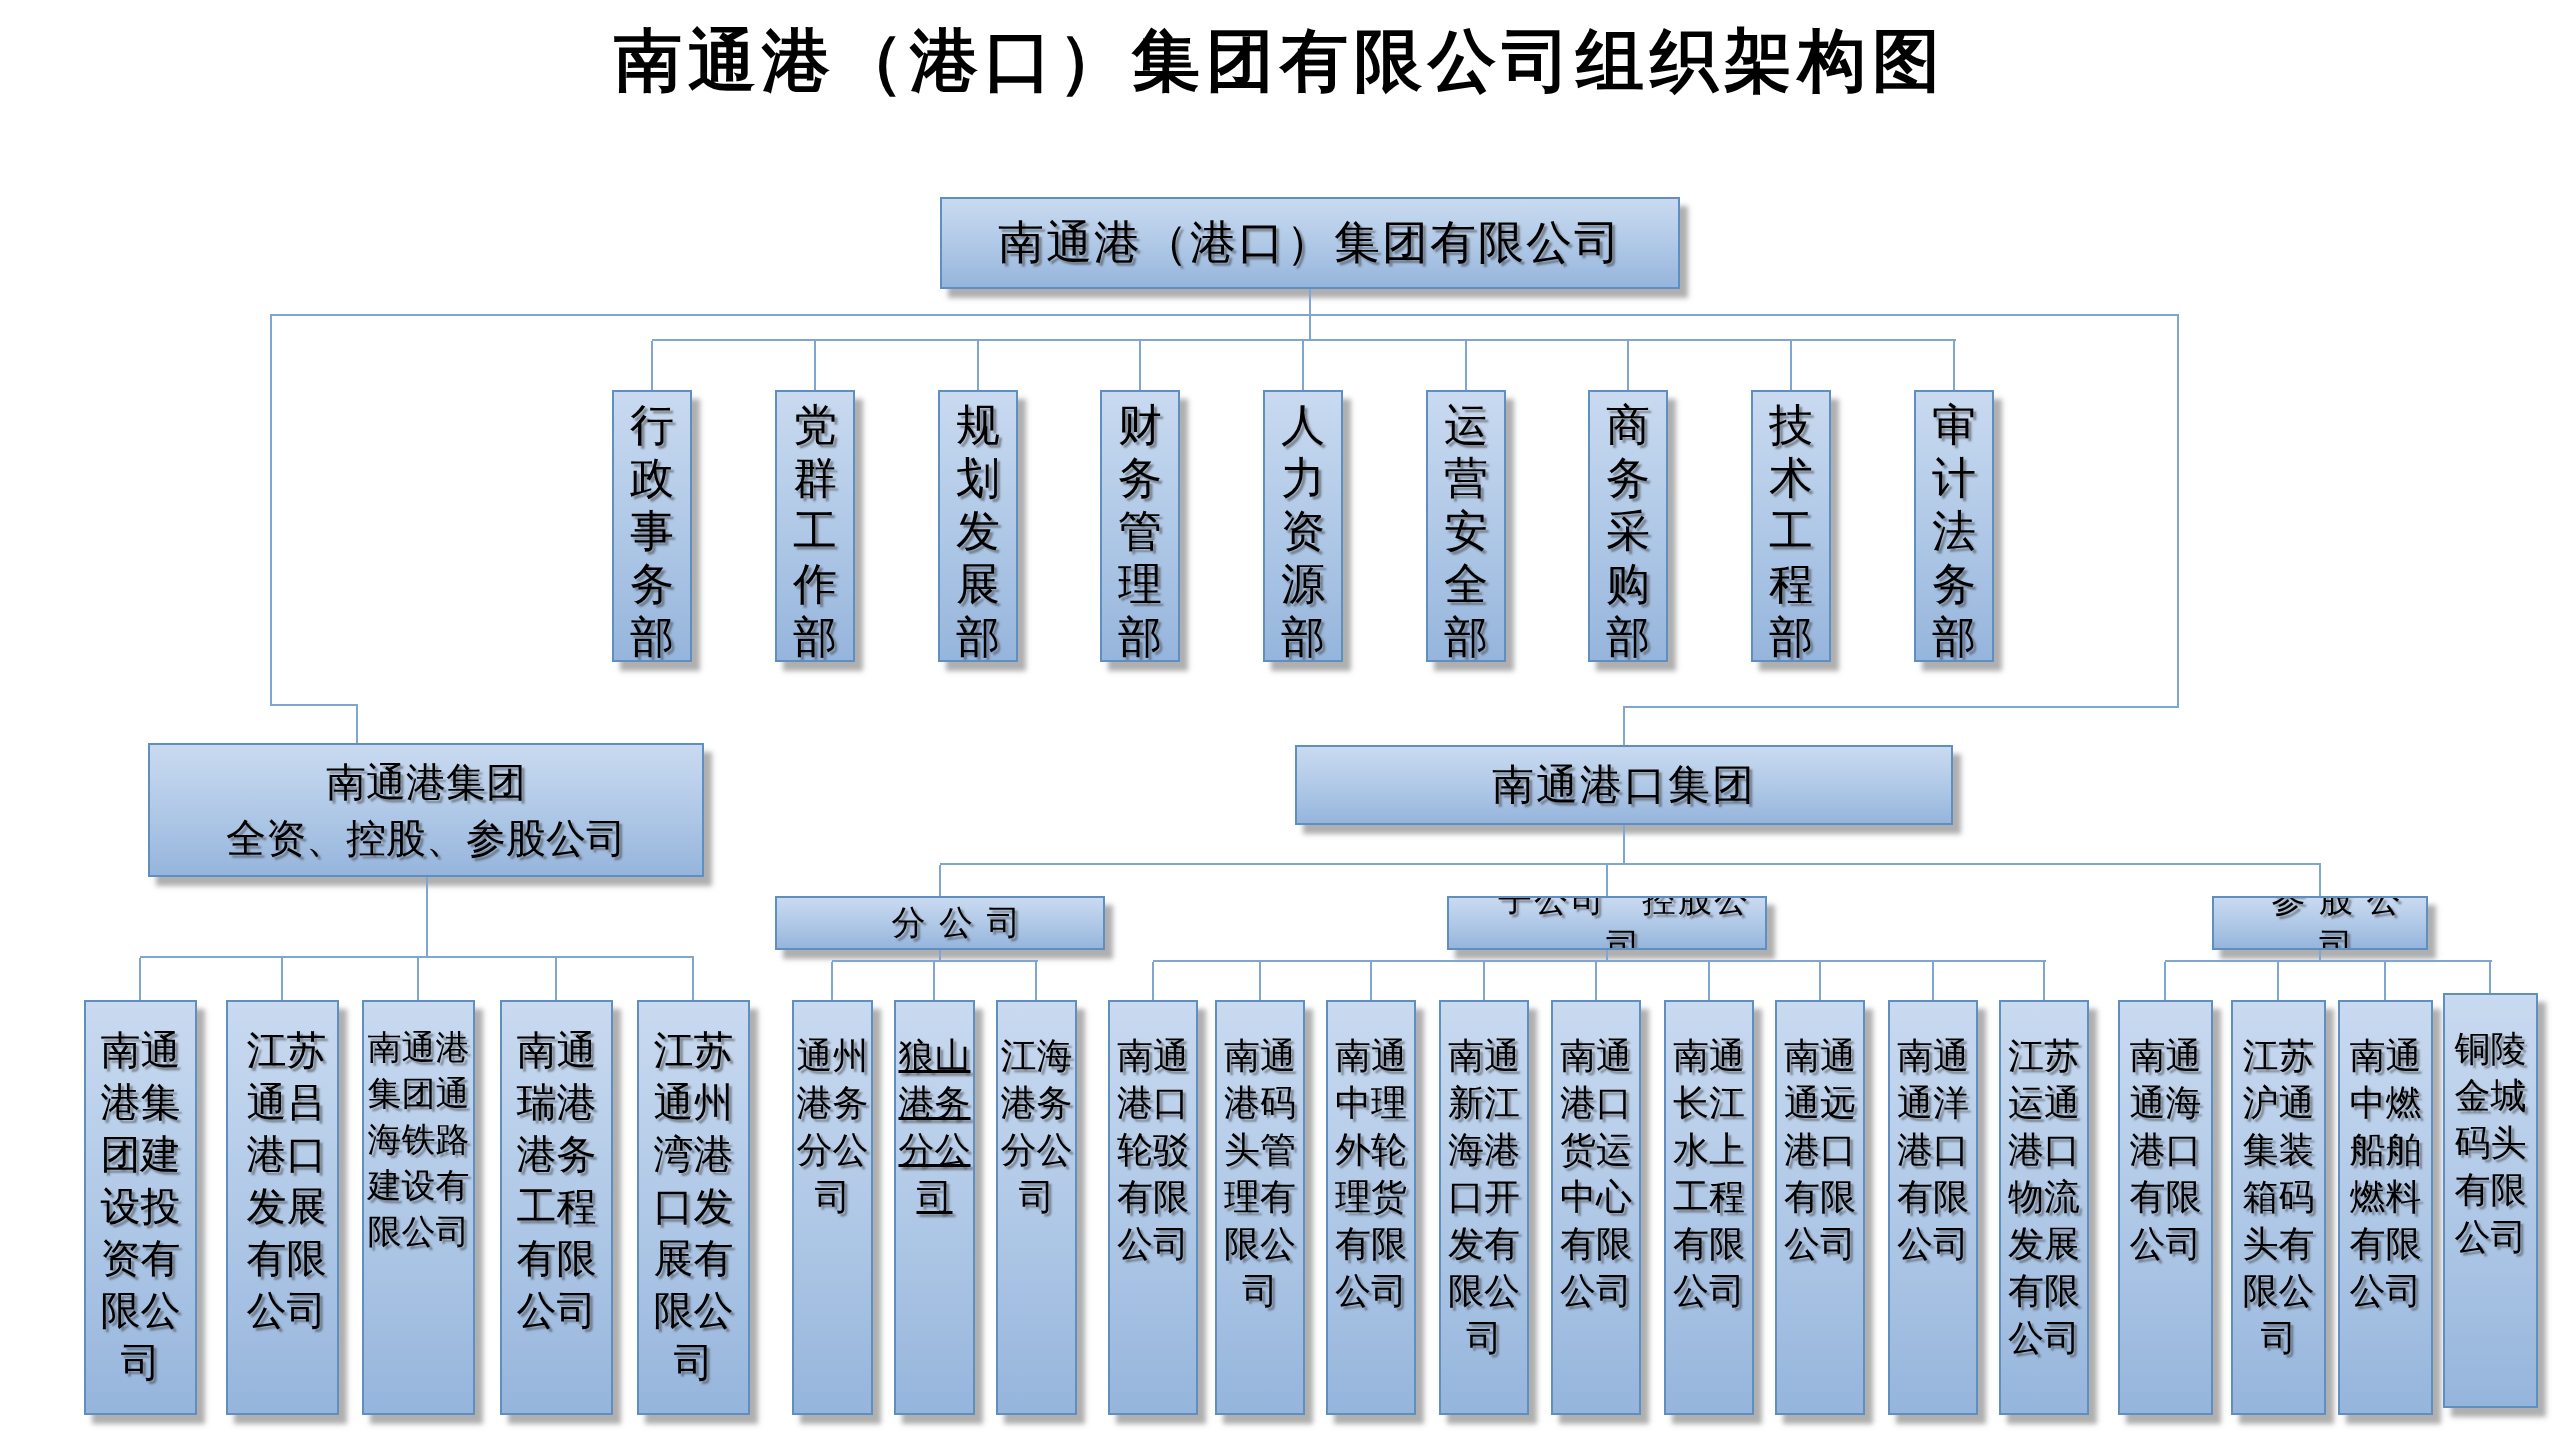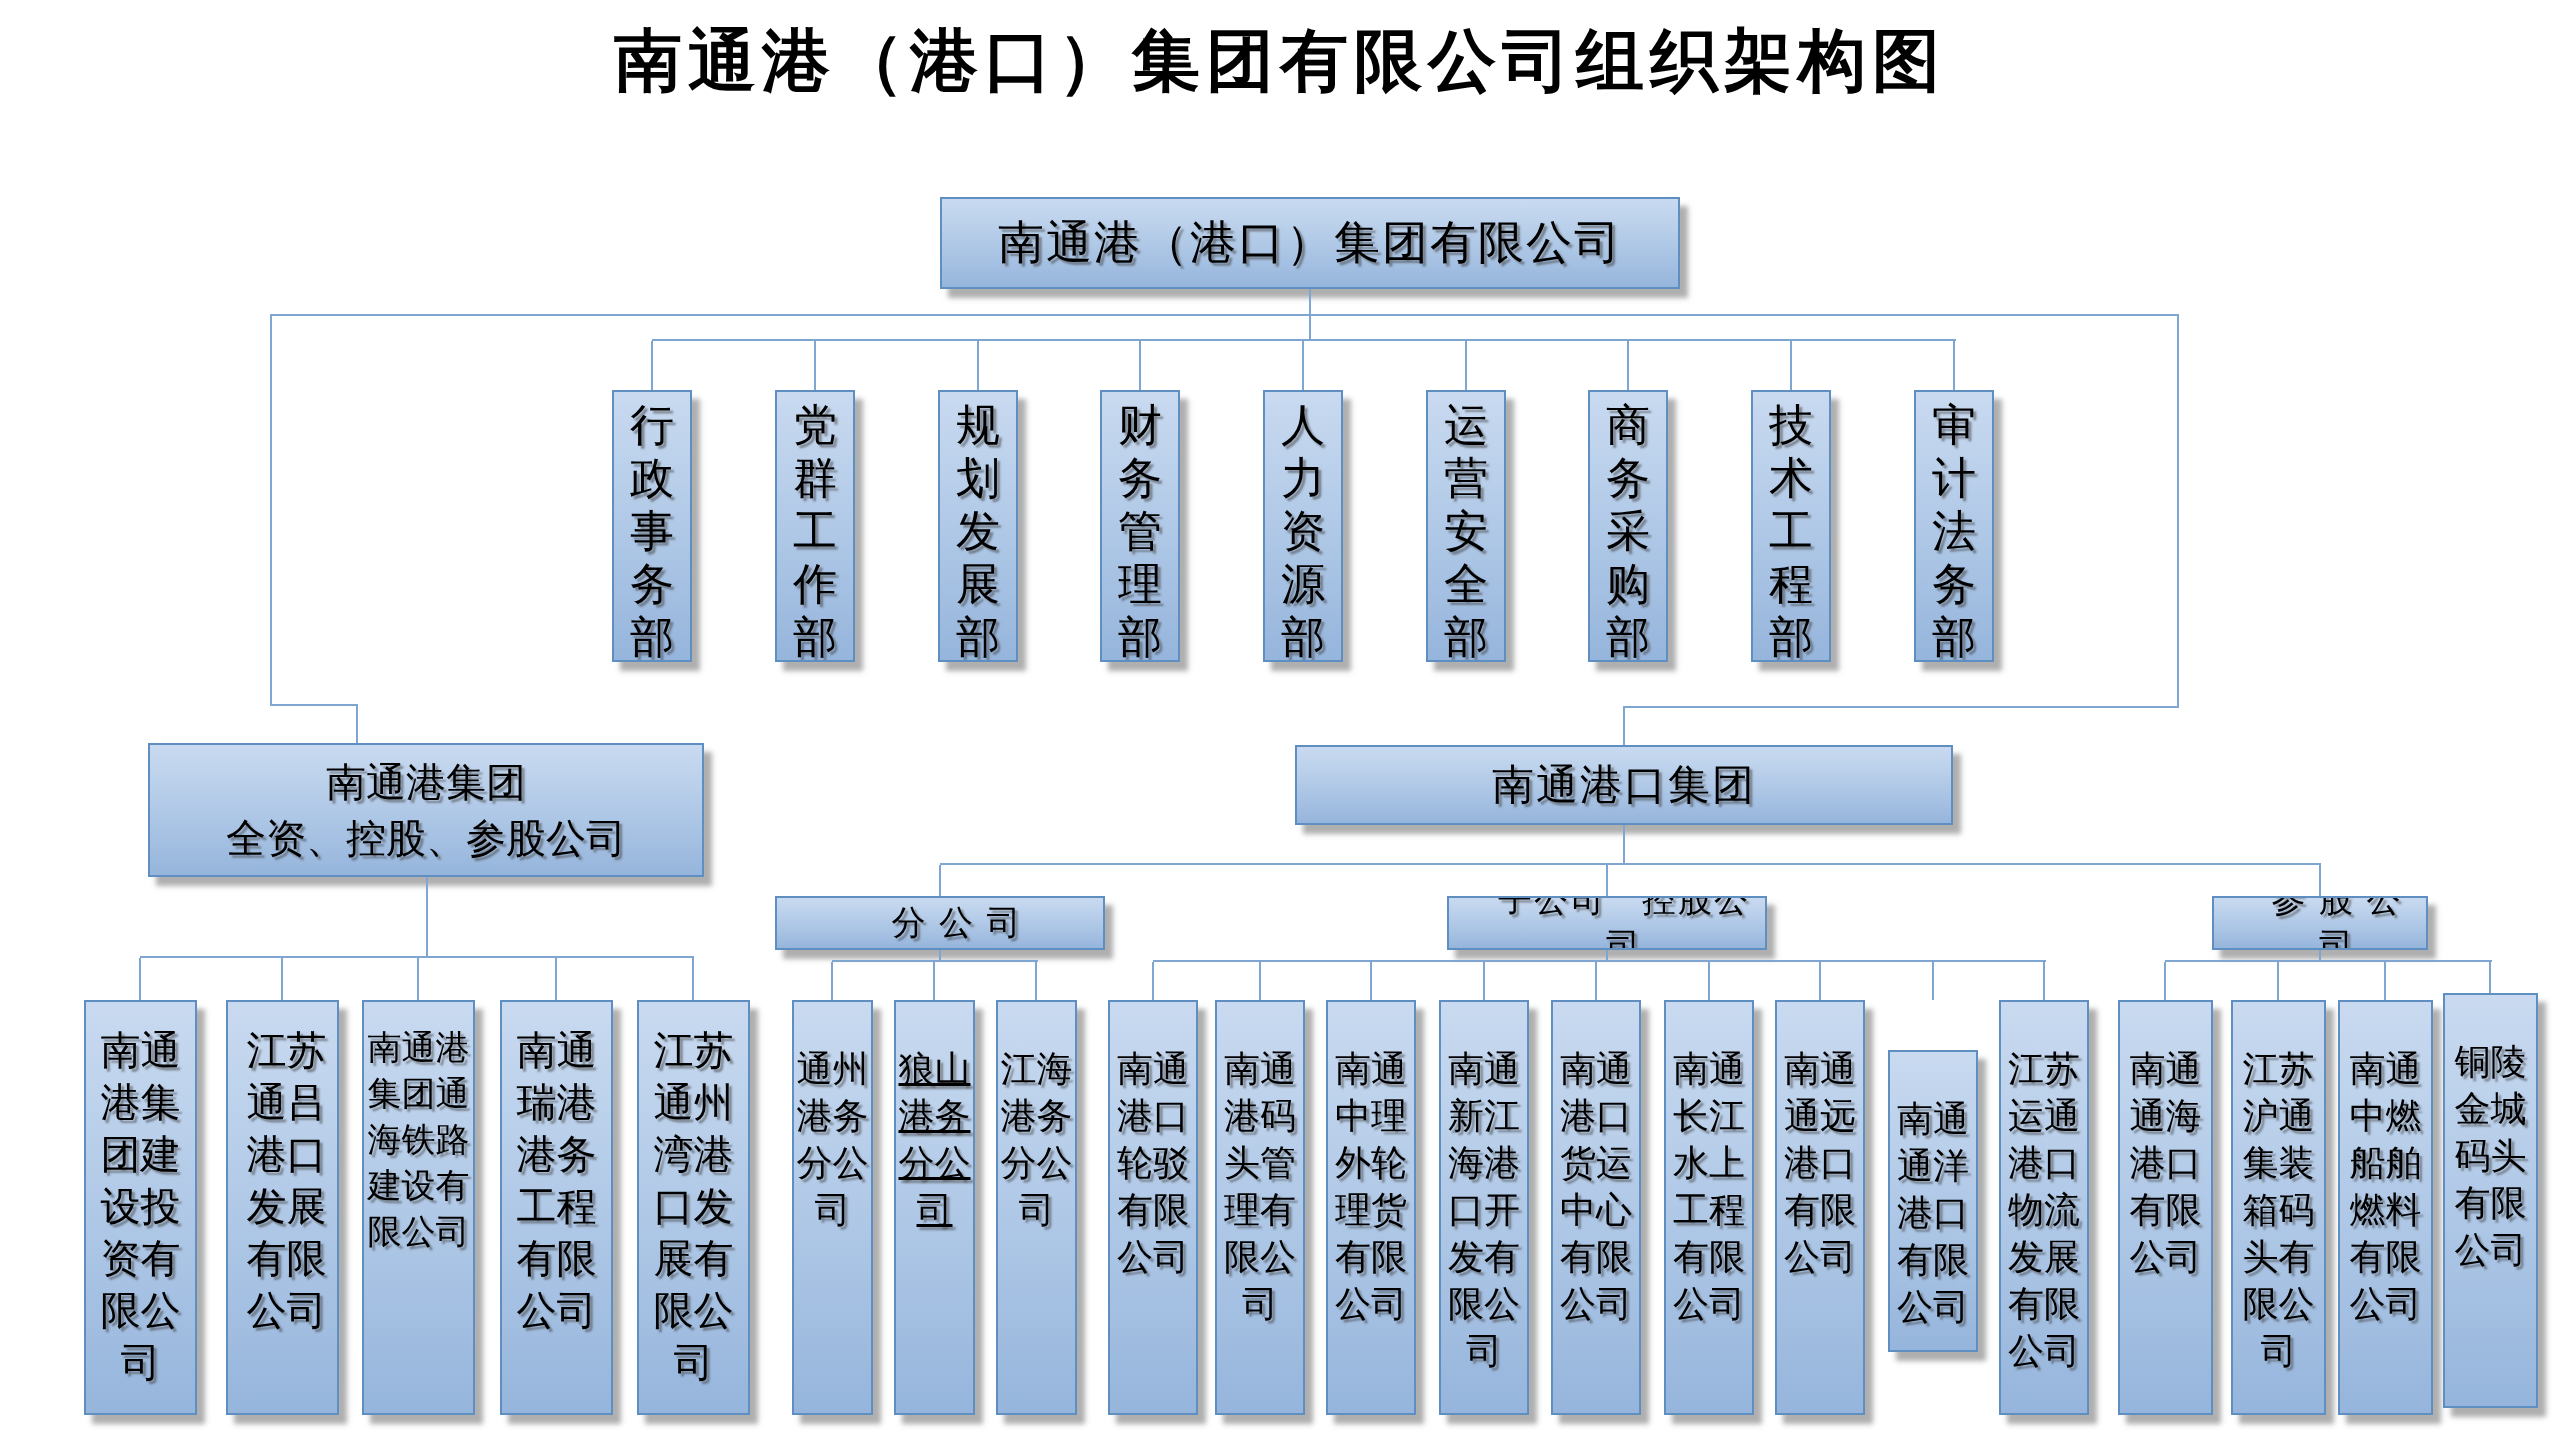--- a/index.html
+++ b/index.html
@@ -17,21 +17,21 @@
     border:2px solid #5f8fc1;
     box-shadow:8px 9px 5px rgba(110,110,110,0.55);
     text-align:center;overflow:hidden;
     text-shadow:3px 3px 2px rgba(70,70,70,0.55);
     word-break:break-all;line-break:anywhere;
   }
   .root-box{display:flex;align-items:center;justify-content:center;font-size:46px;letter-spacing:2px;}
   .group-box{display:flex;flex-direction:column;align-items:center;justify-content:center;font-size:40px;line-height:56px;}
   .cat-box{display:flex;align-items:center;justify-content:center;font-size:34px;letter-spacing:2px;padding-left:34px;}
   .dept-box{font-size:44px;line-height:53px;padding-top:6px;}
-  .co{font-size:36px;line-height:47px;padding-top:43px;}
+  .co{font-size:36px;line-height:47px;padding-top:30px;}
   .co-left{font-size:40px;line-height:52px;padding-top:22px;}
   .co-left.dense{font-size:34px;line-height:46px;}
   .ln{position:absolute;background:#7fa6d0;}
 </style>
 </head>
 <body>
 
 <div class="canvas">
 
   <div class="title">南通港（港口）集团有限公司组织架构图</div>
@@ -128,21 +128,21 @@
   <div class="box co" style="left:894px;top:1000px;width:81px;height:415px;text-decoration:underline;">狼山港务分公司</div>
   <div class="box co" style="left:996px;top:1000px;width:81px;height:415px;">江海港务分公司</div>
 
   <div class="box co" style="left:1108px;top:1000px;width:90px;height:415px;">南通港口轮驳有限公司</div>
   <div class="box co" style="left:1215px;top:1000px;width:90px;height:415px;">南通港码头管理有限公司</div>
   <div class="box co" style="left:1326px;top:1000px;width:90px;height:415px;">南通中理外轮理货有限公司</div>
   <div class="box co" style="left:1439px;top:1000px;width:90px;height:415px;">南通新江海港口开发有限公司</div>
   <div class="box co" style="left:1551px;top:1000px;width:90px;height:415px;">南通港口货运中心有限公司</div>
   <div class="box co" style="left:1664px;top:1000px;width:90px;height:415px;">南通长江水上工程有限公司</div>
   <div class="box co" style="left:1775px;top:1000px;width:90px;height:415px;">南通通远港口有限公司</div>
-  <div class="box co" style="left:1888px;top:1050px;width:90px;height:302px;">南通通洋港口有限公司</div>
+  <div class="box co" style="left:1888px;top:1000px;width:90px;height:415px;">南通通洋港口有限公司</div>
   <div class="box co" style="left:1999px;top:1000px;width:90px;height:415px;">江苏运通港口物流发展有限公司</div>
 
   <div class="box co" style="left:2118px;top:1000px;width:95px;height:415px;">南通通海港口有限公司</div>
   <div class="box co" style="left:2231px;top:1000px;width:95px;height:415px;">江苏沪通集装箱码头有限公司</div>
   <div class="box co" style="left:2338px;top:1000px;width:95px;height:415px;">南通中燃船舶燃料有限公司</div>
   <div class="box co" style="left:2443px;top:993px;width:95px;height:415px;">铜陵金城码头有限公司</div>
 
 </div>
 
 </body></html>

